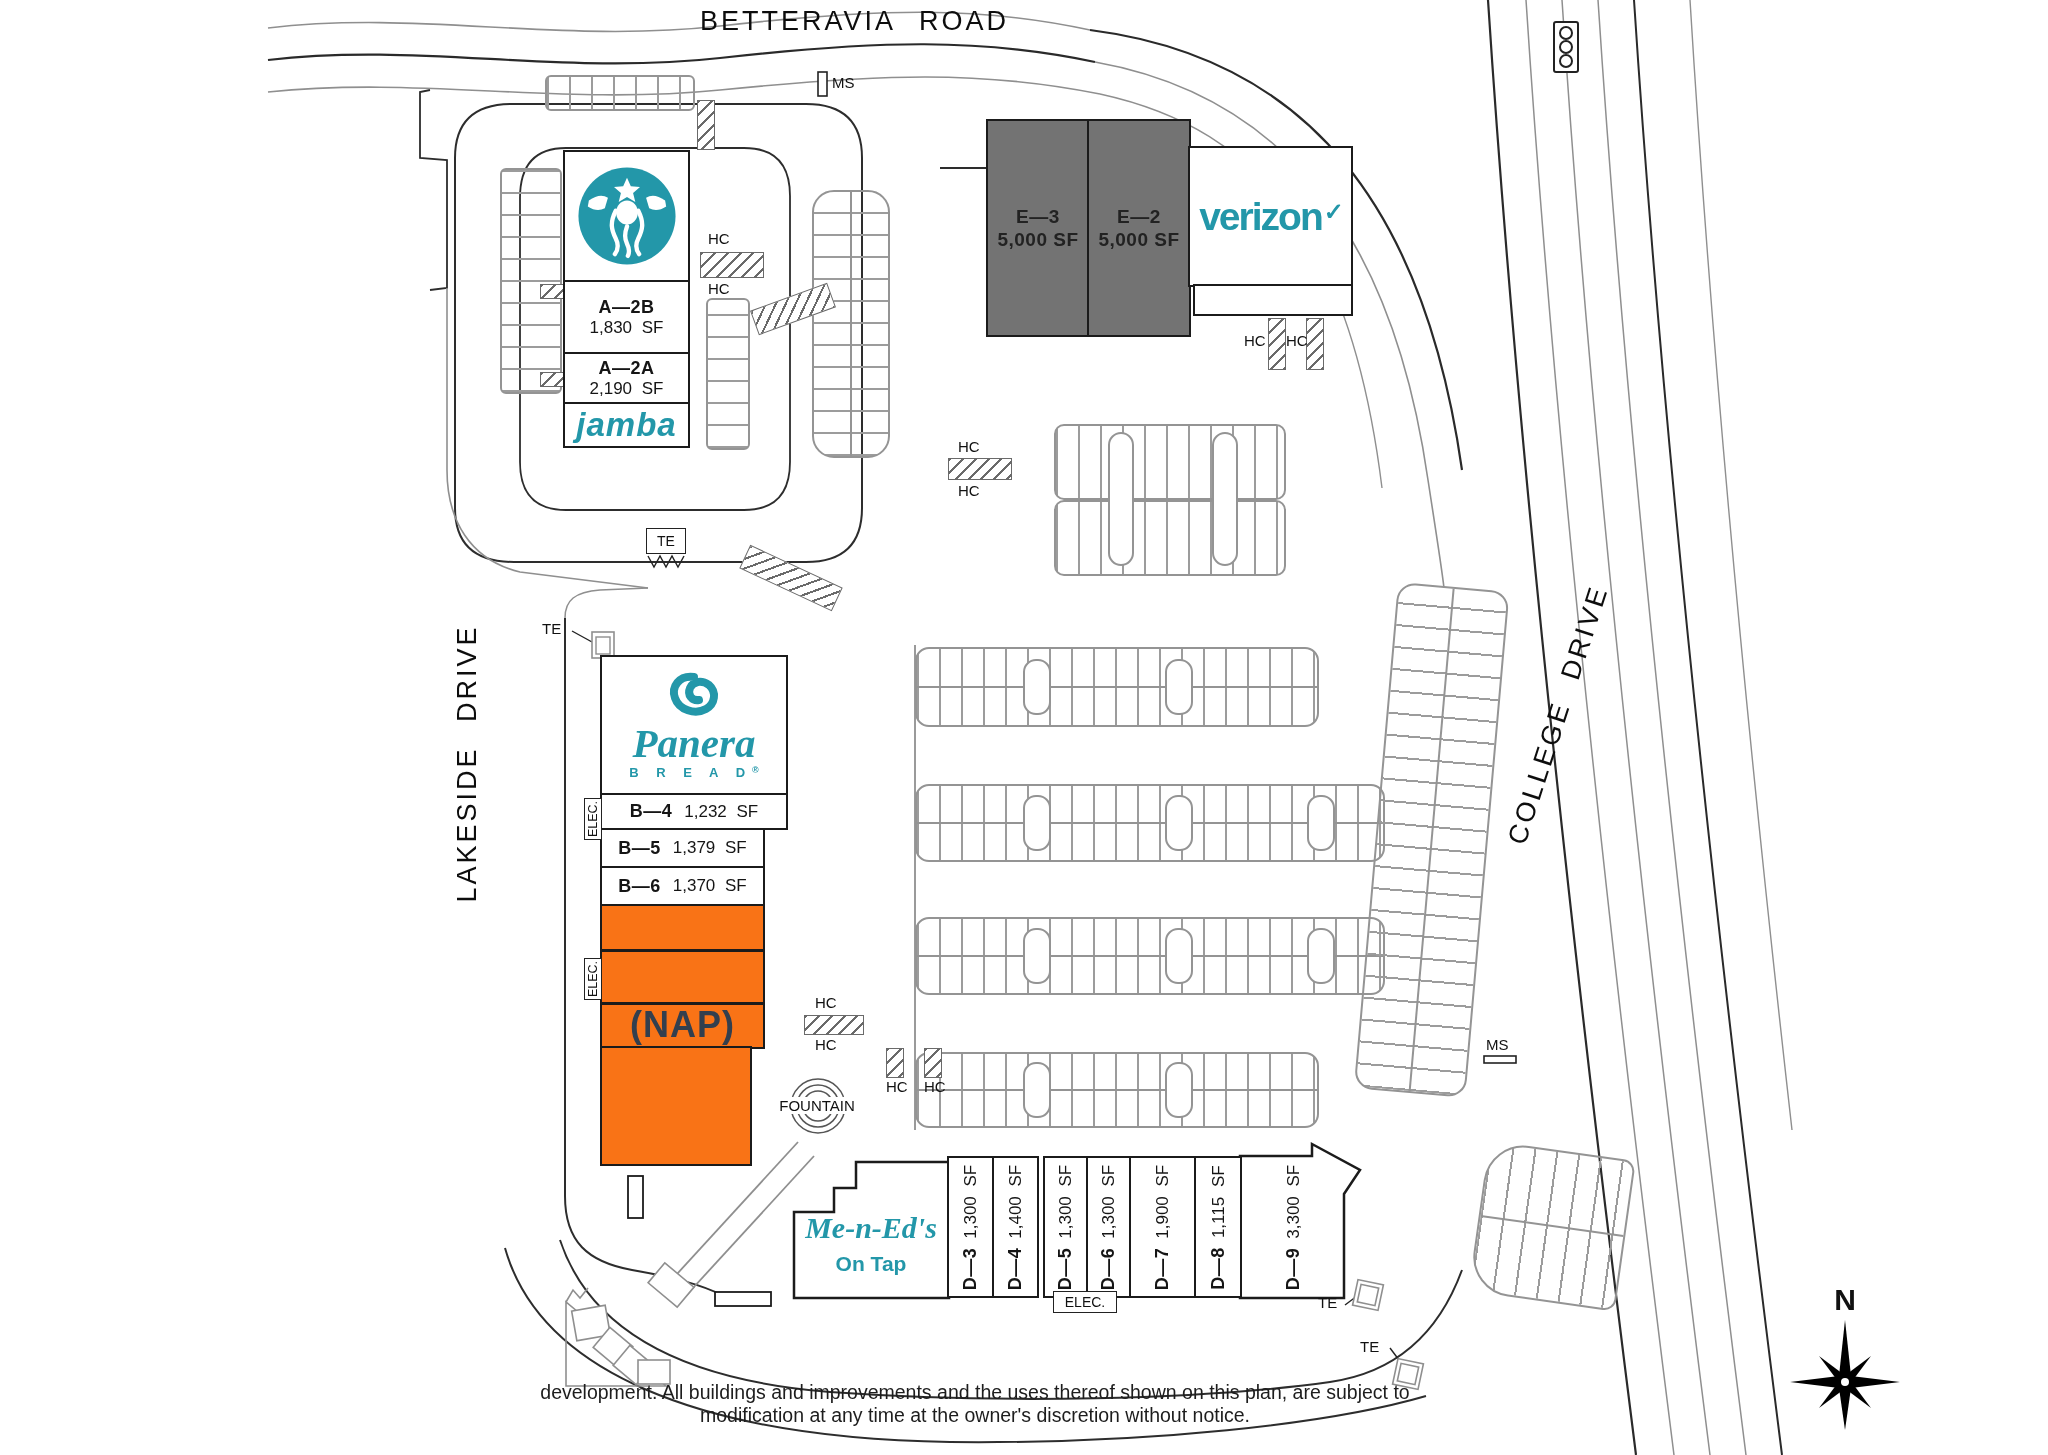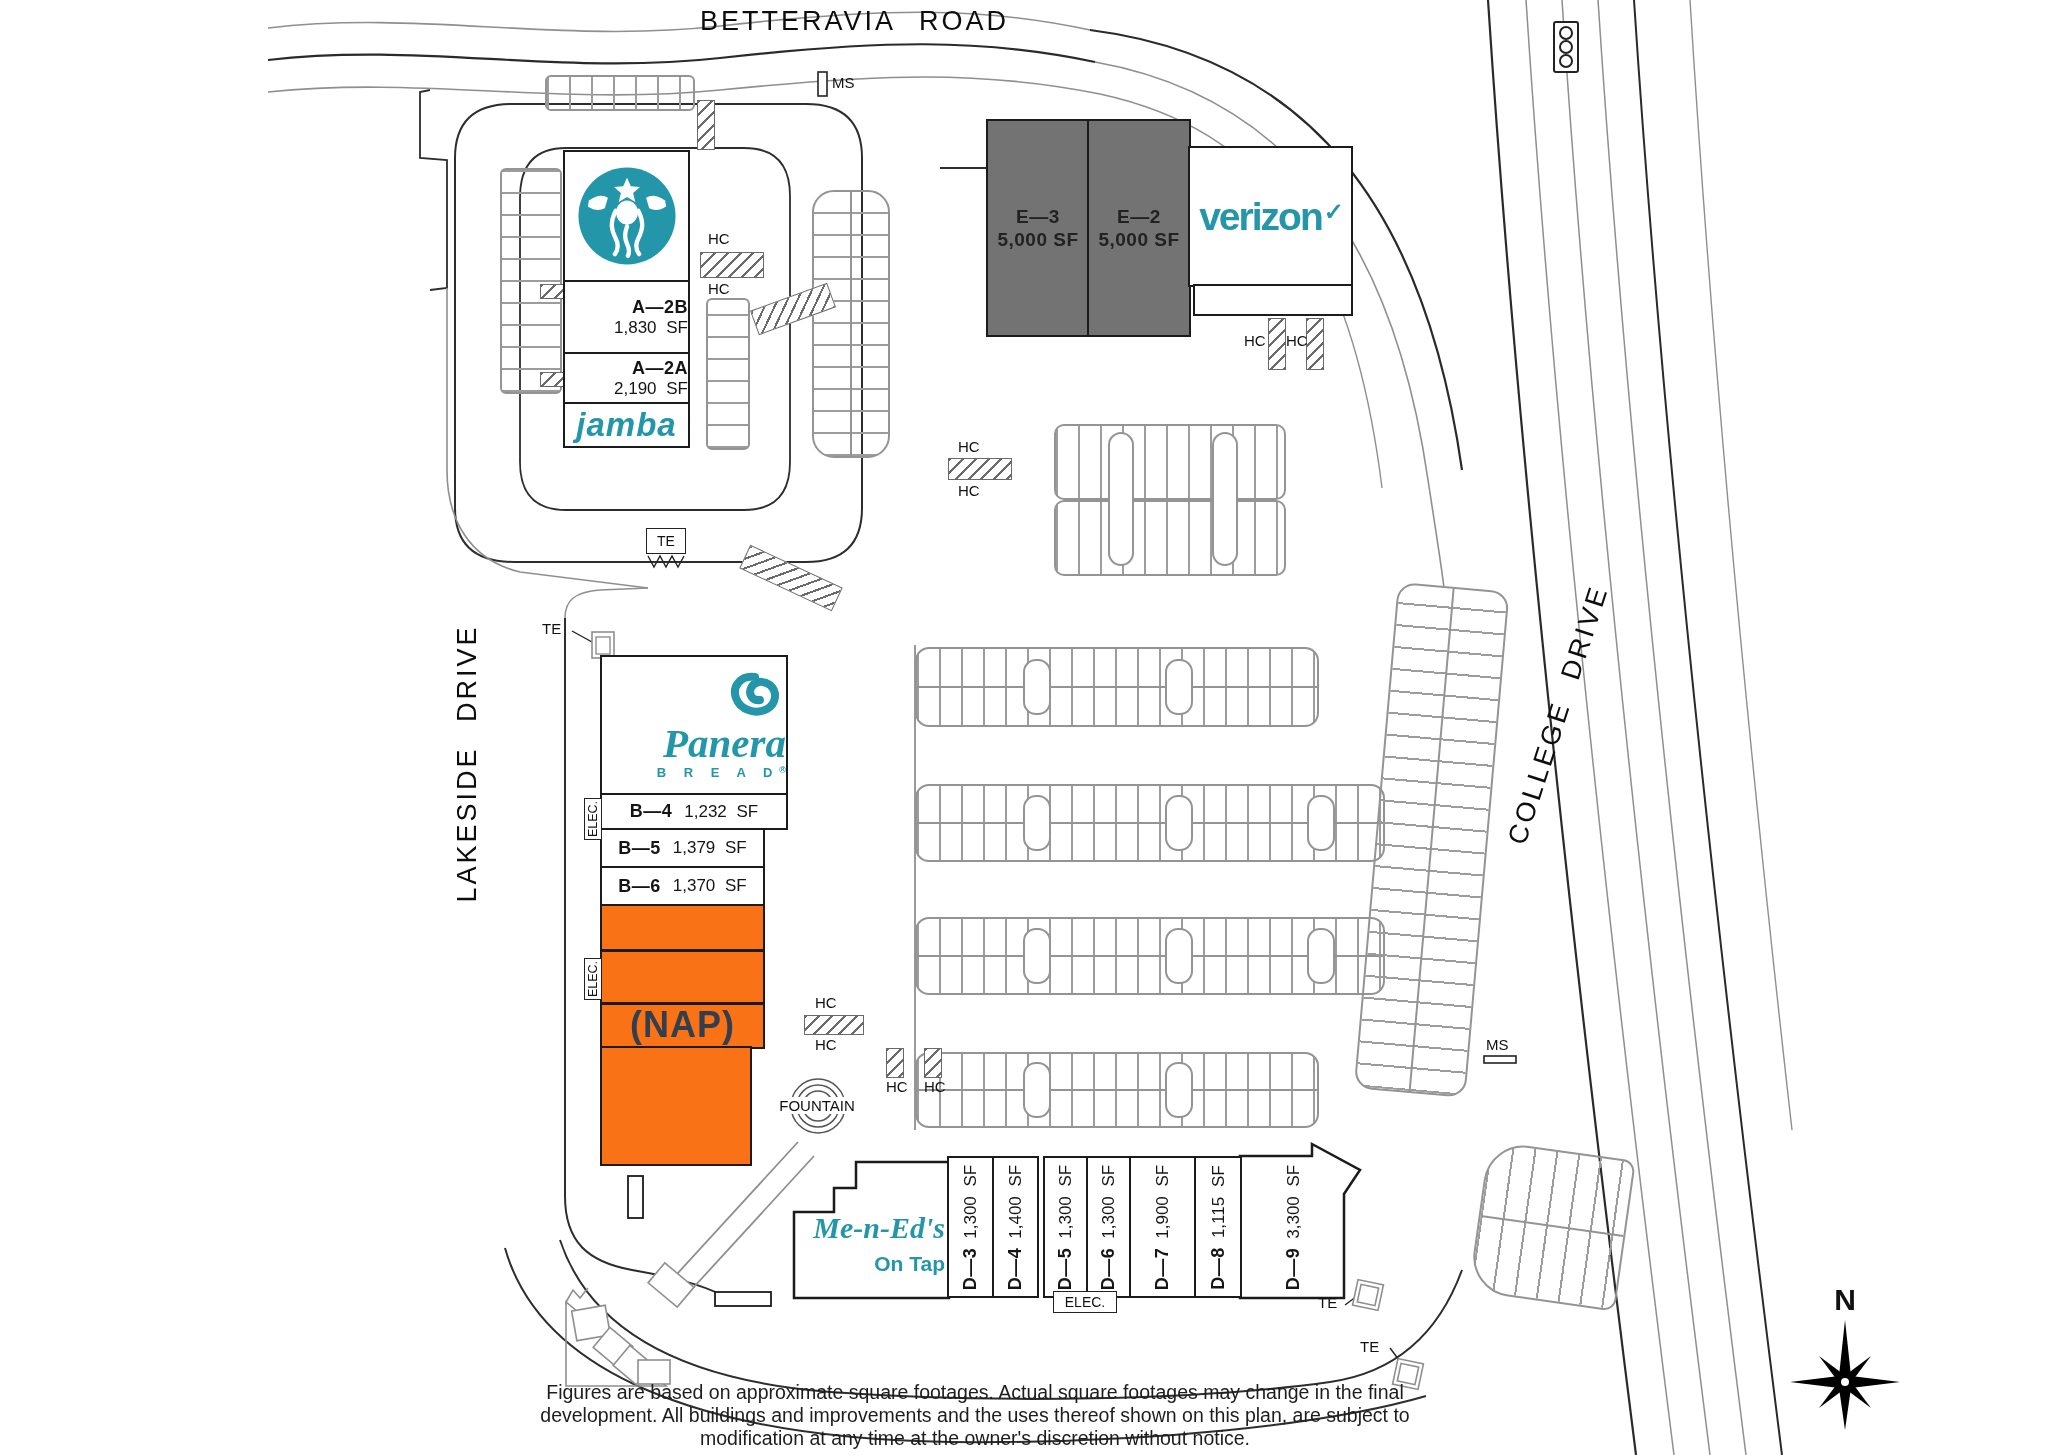--- a/index.html
+++ b/index.html
@@ -6,21 +6,21 @@
   #plan{position:relative;width:2048px;height:1455px;background:#fff;overflow:hidden;
         font-family:"Liberation Sans", sans-serif;color:#111;}
   svg.layer{position:absolute;left:0;top:0;z-index:1;}
   .abs{position:absolute;}
   .lbl{position:absolute;color:#101010;z-index:6;}
   .road{font-size:27px;letter-spacing:3px;word-spacing:14px;color:#0d0d0d;white-space:nowrap;font-weight:500;}
   .bld{position:absolute;background:#fff;border:2.5px solid #1b1b1b;box-sizing:border-box;z-index:4;}
   .bluefill{background:#737373;}
   .greenfill{background:#f97316;}
   .cent{display:flex;align-items:center;justify-content:center;}
-  .col{flex-direction:column;align-items:flex-end;}
+  .col{flex-direction:column;}
   .uid{font-weight:700;font-size:18px;color:#151515;letter-spacing:.5px;white-space:nowrap;}
   .usf{font-size:17px;color:#151515;word-spacing:5px;white-space:nowrap;}
   .elabel{font-weight:700;font-size:19px;line-height:23px;text-align:center;color:#222;letter-spacing:.5px;}
   .prow{position:absolute;border:2px solid #949494;border-radius:14px;box-sizing:border-box;z-index:2;
         background-image:repeating-linear-gradient(90deg,#9c9c9c 0 2px,transparent 2px 22px);}
   .prowH{background-image:repeating-linear-gradient(0deg,#9c9c9c 0 2px,transparent 2px 22px);}
   .mid{position:absolute;left:0;right:0;top:50%;height:2px;background:#949494;margin-top:-1px;}
   .midv{position:absolute;top:0;bottom:0;left:50%;width:2px;background:#949494;margin-left:-1px;}
   .pisle{position:absolute;background:#fff;border:2px solid #949494;border-radius:13px;box-sizing:border-box;z-index:3;}
   .hatch{position:absolute;border:1px solid #6a6a6a;z-index:3;background-color:#fff;
@@ -357,18 +357,17 @@
   <div class="elecv" style="left:584px;top:958px;width:18px;height:42px;">
       <span>ELEC.</span>
     </div>
   <div class="tagbox" style="left:1053px;top:1291px;width:64px;height:22px;">
       <span>ELEC.</span>
     </div>
 
   <div class="tag cent" style="left:770px;top:1097px;width:94px;background:#fff;z-index:6;">FOUNTAIN</div>
 
   <div class="disc">
-    <div>Figures are based on approximate square footages. Actual square footages may change in the final</div>
     <div>development. All buildings and improvements and the uses thereof shown on this plan, are subject to</div>
     <div>modification at any time at the owner's discretion without notice.</div>
   </div>
 
 </div>
 
 </body></html>

